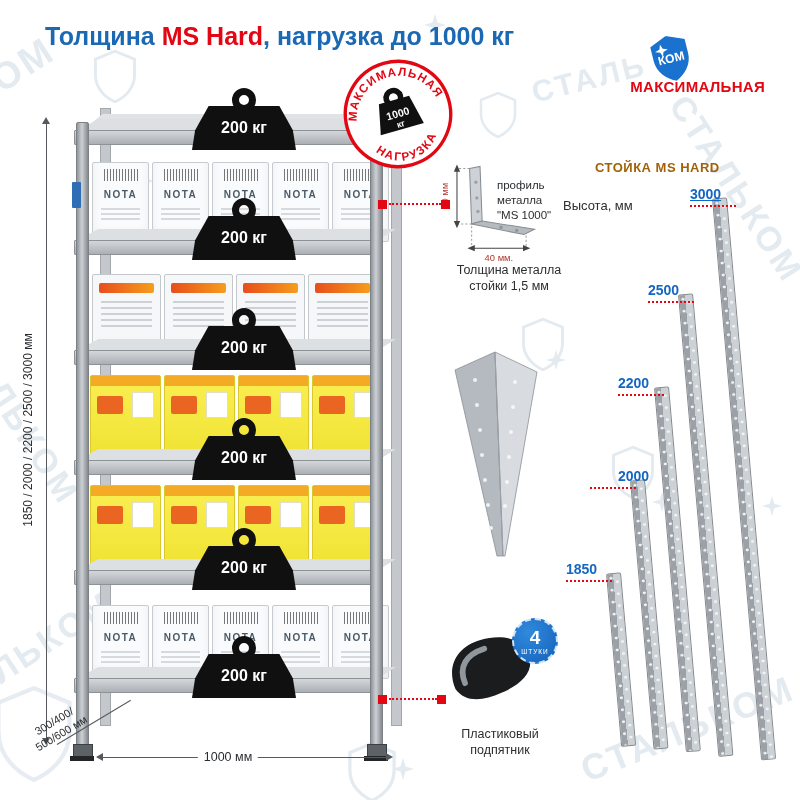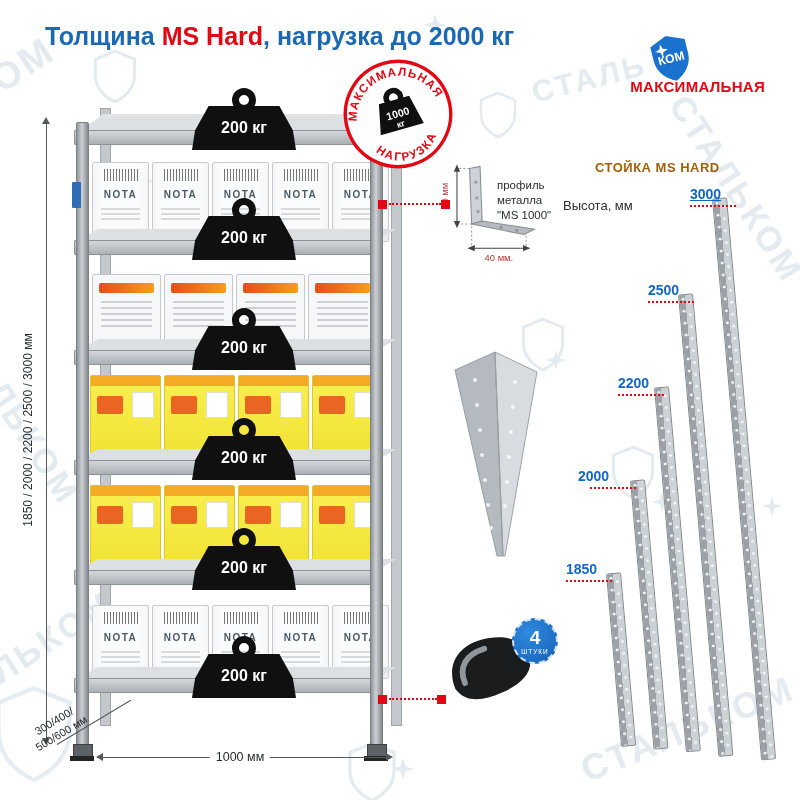--- a/index.html
+++ b/index.html
@@ -68,21 +68,21 @@
   
   .maxbadge{position:absolute; left:342px; top:58px; width:112px; height:112px; transform:rotate(-16deg); z-index:10;}
   
   .dimline{position:absolute; background:none; z-index:4;}
   .dim-v{left:46px; top:122px; height:618px; border-left:1px solid #55595d;}
   .dim-h{left:100px; top:757px; width:288px; border-top:1px solid #55595d;}
   .dim-d{left:57px; top:744px; width:86px; border-top:1px solid #55595d; transform:rotate(-31deg); transform-origin:0 50%;}
   .arr{position:absolute; width:0; height:0; z-index:4;}
   .dim-v-label{position:absolute; left:28px; top:430px; z-index:4; transform:translate(-50%,-50%) rotate(-90deg);
       white-space:nowrap; font-size:12px; color:#2b2e31;}
-  .dim-h-label{position:absolute; left:240px; top:757px; transform:translate(-50%,-50%); z-index:5;
+  .dim-h-label{position:absolute; left:228px; top:757px; transform:translate(-50%,-50%); z-index:5;
       background:#fff; padding:0 6px; font-size:12.5px; color:#2b2e31;}
   .dim-d-label{position:absolute; left:12px; top:714px; width:92px; z-index:5; transform:rotate(-31deg);
       font-size:11px; color:#2b2e31; text-align:center; line-height:1.25;}
   
   .sq{position:absolute; width:9px; height:9px; background:#e30613; z-index:8;}
   .leader{position:absolute; border-top:2px dotted #e30613; z-index:8;}
   
   .profile-text{position:absolute; left:497px; top:178px; z-index:4; font-size:11.5px; color:#2b2e31; line-height:1.3;}
   .thickness{position:absolute; left:436px; top:262px; width:146px; z-index:4; text-align:center;
       font-size:12.5px; color:#2b2e31; line-height:1.3;}
@@ -165,21 +165,21 @@
     <path d="M11 0 L13.5 8.5 L22 11 L13.5 13.5 L11 22 L8.5 13.5 L0 11 L8.5 8.5 Z" fill="#e3eaf0"></path>
   </svg>
   <svg class="deco" style="left:392px; top:758px;" width="22" height="22" viewBox="0 0 22 22">
     <path d="M11 0 L13.5 8.5 L22 11 L13.5 13.5 L11 22 L8.5 13.5 L0 11 L8.5 8.5 Z" fill="#e3eaf0"></path>
   </svg>
   <svg class="deco" style="left:762px; top:496px;" width="20" height="20" viewBox="0 0 22 22">
     <path d="M11 0 L13.5 8.5 L22 11 L13.5 13.5 L11 22 L8.5 13.5 L0 11 L8.5 8.5 Z" fill="#e3eaf0"></path>
   </svg>
 
   <div class="title">
-    <span>Толщина </span><span class="red">MS Hard</span><span>, нагрузка до 2000 кг</span>
+    <span>Толщина </span><span class="red">MS Hard</span><span>, нагрузка до 1000 кг</span>
   </div>
 
   <div class="rack">
     <div class="rack-topcap"></div>
     <div class="post-back post-back-left"></div>
     <div class="post-back post-back-right"></div>
 
     <div class="goods-row" style="left:22px; top:54px;">
       <div class="box-white">
           <div class="barcode"></div>
@@ -438,20 +438,24 @@
     <text transform="rotate(-90 9 38)" x="9" y="38" text-anchor="middle" font-size="9" fill="#b03a2e">40 мм</text>
     <text x="58" y="100" text-anchor="middle" font-size="9" fill="#b03a2e">40 мм.</text>
   </svg>
 
   <div class="profile-text">
     <div>профиль</div>
     <div>металла</div>
     <div>"MS 1000"</div>
   </div>
 
+  <div class="thickness">
+    <div>Толщина металла</div>
+    <div>стойки 1,5 мм</div>
+  </div>
 
   <svg class="deco" style="left:449px; top:350px; z-index:4;" width="96" height="212" viewBox="0 0 96 212">
     <polygon points="6,20 46,2 54,206 48,206" fill="#b4bac0" stroke="#8a9095" stroke-width="0.8"></polygon>
     <polygon points="46,2 88,22 56,206 54,206" fill="#d8dce0" stroke="#8a9095" stroke-width="0.8"></polygon>
     <line x1="46" y1="2" x2="54" y2="206" stroke="#9aa0a6" stroke-width="1"></line>
     <circle cx="26" cy="30" r="2" fill="#eef0f2"></circle>
       <circle cx="28" cy="55" r="2" fill="#eef0f2"></circle>
       <circle cx="31" cy="80" r="2" fill="#eef0f2"></circle>
     <circle cx="33" cy="105" r="2" fill="#eef0f2"></circle>
       <circle cx="36" cy="130" r="2" fill="#eef0f2"></circle>
@@ -468,20 +472,24 @@
   <svg class="deco" style="left:442px; top:616px; z-index:4;" width="96" height="96" viewBox="0 0 100 100">
     <path d="M14 76 C4 52 16 32 40 25 C66 17 90 26 92 46 C93 62 80 72 62 80 C42 89 24 90 14 76 Z" fill="#1b1c1e"></path>
     <path d="M24 70 C17 53 25 40 44 34" stroke="#8f969c" stroke-width="6" fill="none" stroke-linecap="round"></path>
   </svg>
 
   <div class="count-badge">
     <div class="n">4</div>
     <div class="u">ШТУКИ</div>
   </div>
 
+  <div class="foot-label">
+    <div>Пластиковый</div>
+    <div>подпятник</div>
+  </div>
 
   <div class="comp-heading">
     <div>МАКСИМАЛЬНАЯ</div>
   </div>
 
   <div class="post-title">СТОЙКА MS HARD</div>
   <div class="height-label">Высота, мм</div>
 
   <div class="upright" style="left:606px; top:573px; height:172px;"></div>
   <div class="upright" style="left:630px; top:480px; height:268px;"></div>
@@ -491,19 +499,19 @@
 
   <div class="post-num" style="left:690px; top:186px;text-decoration:underline;">3000</div>
   <div class="post-dots" style="left:690px; top:205px;"></div>
 
   <div class="post-num" style="left:648px; top:282px;">2500</div>
   <div class="post-dots" style="left:648px; top:301px;"></div>
 
   <div class="post-num" style="left:618px; top:375px;">2200</div>
   <div class="post-dots" style="left:618px; top:394px;"></div>
 
-  <div class="post-num" style="left:578px; top:468px;">2000</div>
+  <div class="post-num" style="left:618px; top:468px;">2000</div>
   <div class="post-dots" style="left:590px; top:487px;"></div>
 
   <div class="post-num" style="left:566px; top:561px;">1850</div>
   <div class="post-dots" style="left:566px; top:580px;"></div>
 
 </div>
 
 </body></html>

